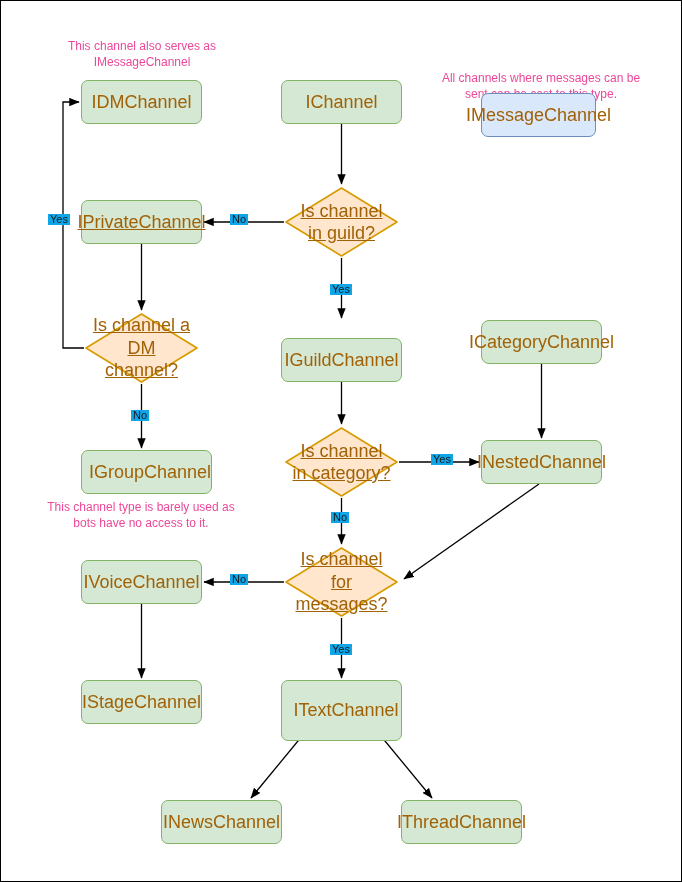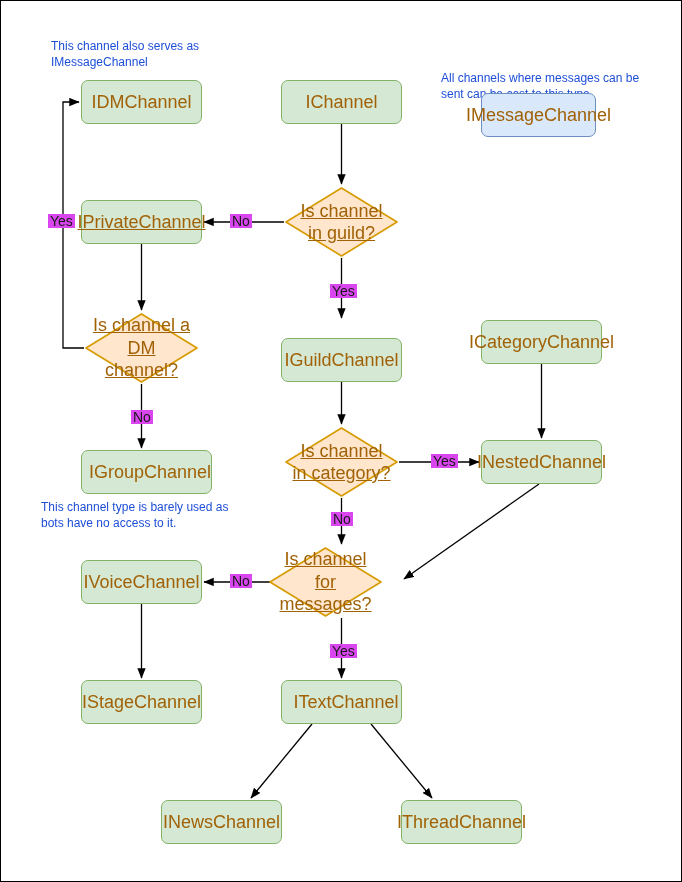--- a/index.html
+++ b/index.html
@@ -58,28 +58,29 @@
   }
   .diamond-label {
     position: relative;
     z-index: 2;
     padding: 0 8px;
     text-decoration: underline;
   }
   .note {
     position: absolute;
     font-size: 12px;
-    color: #1d4ed8;
+    color: #ec4899;
+    text-align: center;
     line-height: 1.3;
   }
   .edge-label {
     position: absolute;
-    font-size: 14px;
+    font-size: 11px;
     color: #1a1a1a;
-    background: #d946ef;
+    background: #0ea5e9;
     padding: 0 2px;
     text-align: center;
     line-height: 1;
   }
 </style>
 </head>
 <body>
 
 <div id="canvas">
 
@@ -136,52 +137,52 @@
   <div class="node diamond" style="left:83px; top:311px; width:115px; height:72px;">
     <svg class="diamond-shape" viewBox="0 0 115 72" preserveAspectRatio="none">
       <path d="M57.5,2 L113,36 L57.5,70 L2,36 Z" fill="#ffe6cc" stroke="#d79b00" stroke-width="1.6" stroke-linejoin="round"></path>
     </svg>
     <span class="diamond-label">Is channel a DM channel?</span>
   </div>
 
   <div class="node rect" style="left:280px; top:337px; width:121px; height:44px;">
     <span>IGuildChannel</span>
   </div>
-  <div class="node rect" style="left:480px; top:319px; width:121px; height:44px;">
+  <div class="node rect" style="left:480px; top:319px; width:121px; height:44px;border-radius:8px;">
     <span>ICategoryChannel</span>
   </div>
   <div class="node rect" style="left:80px; top:449px; width:131px; height:44px;justify-content:flex-end;">
     <span>IGroupChannel</span>
   </div>
 
   <div class="node diamond" style="left:283px; top:425px; width:115px; height:72px;">
     <svg class="diamond-shape" viewBox="0 0 115 72" preserveAspectRatio="none">
       <path d="M57.5,2 L113,36 L57.5,70 L2,36 Z" fill="#ffe6cc" stroke="#d79b00" stroke-width="1.6" stroke-linejoin="round"></path>
     </svg>
     <span class="diamond-label">Is channel in category?</span>
   </div>
 
   <div class="node rect" style="left:480px; top:439px; width:121px; height:44px;">
     <span>INestedChannel</span>
   </div>
   <div class="node rect" style="left:80px; top:559px; width:121px; height:44px;">
     <span>IVoiceChannel</span>
   </div>
 
-  <div class="node diamond" style="left:267px; top:545px; width:115px; height:72px;">
+  <div class="node diamond" style="left:283px; top:545px; width:115px; height:72px;">
     <svg class="diamond-shape" viewBox="0 0 115 72" preserveAspectRatio="none">
       <path d="M57.5,2 L113,36 L57.5,70 L2,36 Z" fill="#ffe6cc" stroke="#d79b00" stroke-width="1.6" stroke-linejoin="round"></path>
     </svg>
     <span class="diamond-label">Is channel for messages?</span>
   </div>
 
   <div class="node rect" style="left:80px; top:679px; width:121px; height:44px;">
     <span>IStageChannel</span>
   </div>
-  <div class="node rect" style="left:280px; top:679px; width:121px; height:44px;padding-left:9px;">
+  <div class="node rect" style="left:280px; top:679px; width:121px; height:61px;padding-left:9px;">
     <span>ITextChannel</span>
   </div>
   <div class="node rect" style="left:160px; top:799px; width:121px; height:44px;">
     <span>INewsChannel</span>
   </div>
   <div class="node rect" style="left:400px; top:799px; width:121px; height:44px;">
     <span>IThreadChannel</span>
   </div>
 
   <div class="edge-label" style="left:47px; top:213px;">Yes</div>

